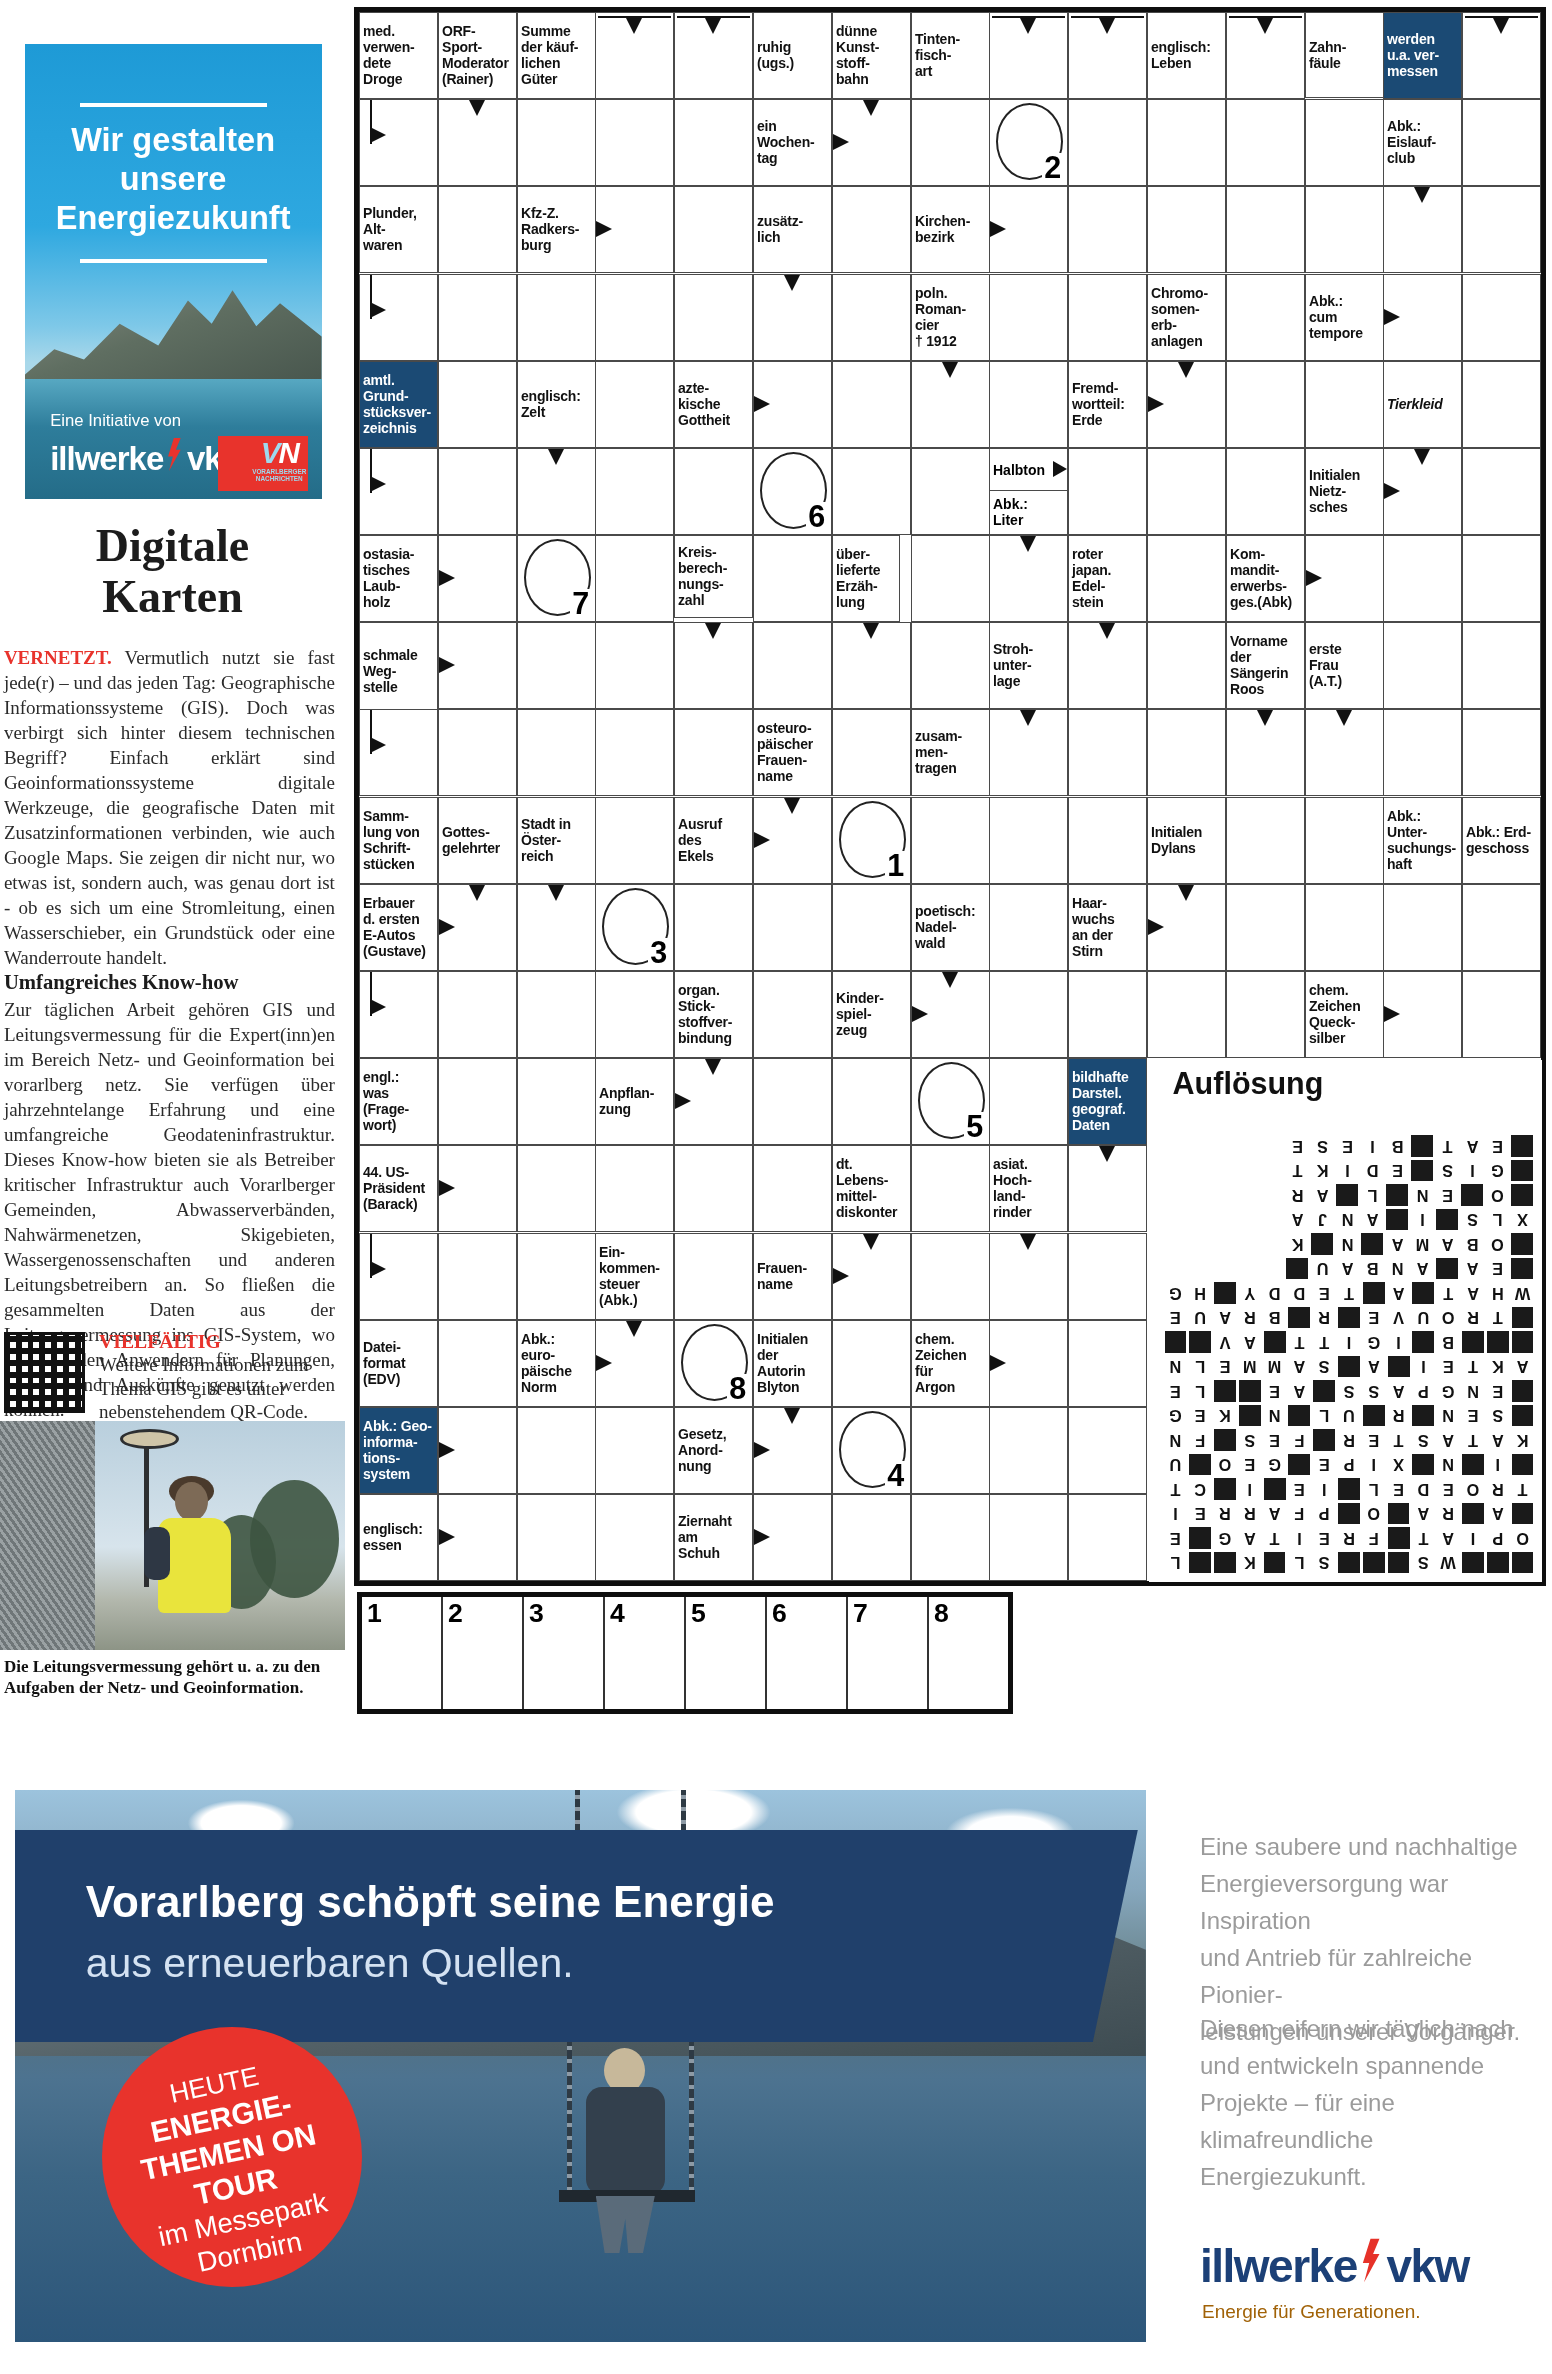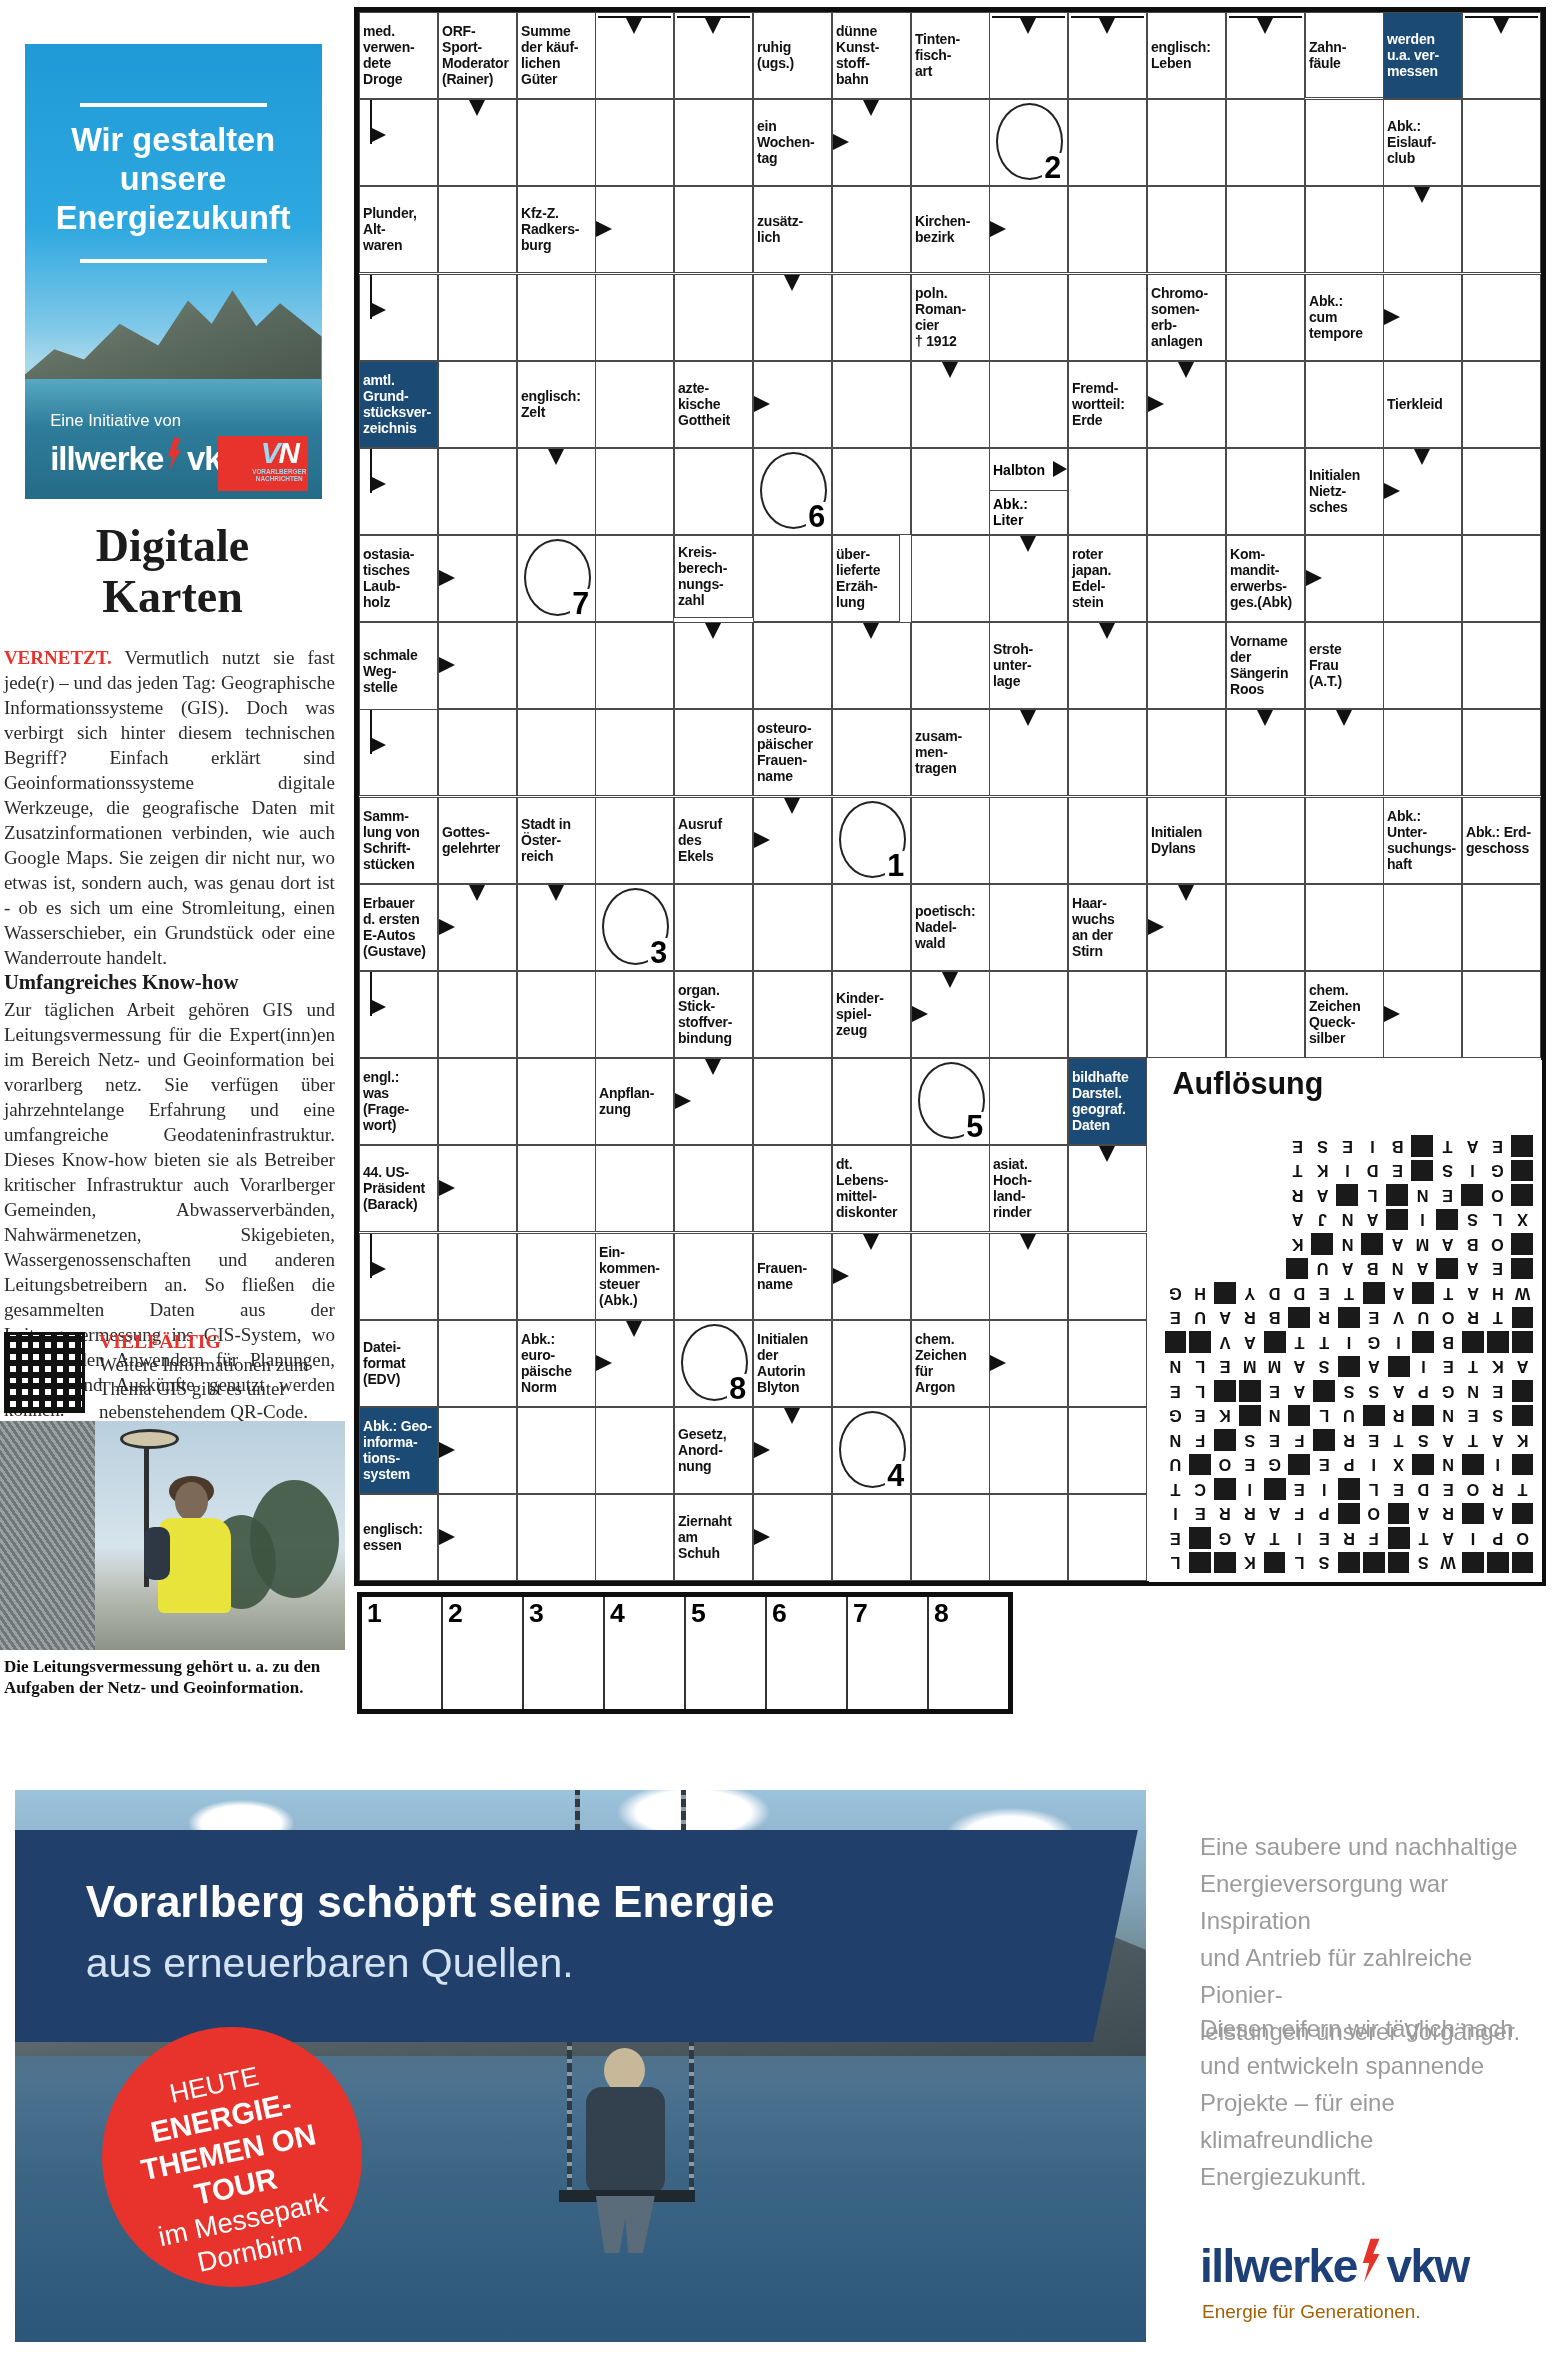--- a/index.html
+++ b/index.html
@@ -308,21 +308,21 @@
     <div class="cell" style="left: 630px; top: 349px; width: 79px; height: 87px;"></div>
     <div class="cell clue" style="left: 709px; top: 349px; width: 79px; height: 87px;">Fremd-
 wortteil:
 Erde</div>
     <div class="cell" style="left: 788px; top: 349px; width: 79px; height: 87px;">
       <div class="arDown"></div>
       <div class="arRight"></div>
     </div>
     <div class="cell" style="left: 867px; top: 349px; width: 79px; height: 87px;"></div>
     <div class="cell" style="left: 946px; top: 349px; width: 79px; height: 87px;"></div>
-    <div class="cell clue" style="left: 1024px; top: 349px; width: 79px; height: 87px;">Tierkleid</div>
+    <div class="cell clue" style="left: 1024px; top: 349px; width: 79px; height: 87px; font-style: italic;">Tierkleid</div>
     <div class="cell" style="left: 1103px; top: 349px; width: 79px; height: 87px;"></div>
     <div class="cell" style="left: 0px; top: 436px; width: 79px; height: 87px;">
       <div class="elLine"></div>
       <div class="elHead"></div>
     </div>
     <div class="cell" style="left: 79px; top: 436px; width: 79px; height: 87px;"></div>
     <div class="cell" style="left: 158px; top: 436px; width: 79px; height: 87px;">
       <div class="arDown"></div>
     </div>
     <div class="cell" style="left: 236px; top: 436px; width: 79px; height: 87px;"></div>

